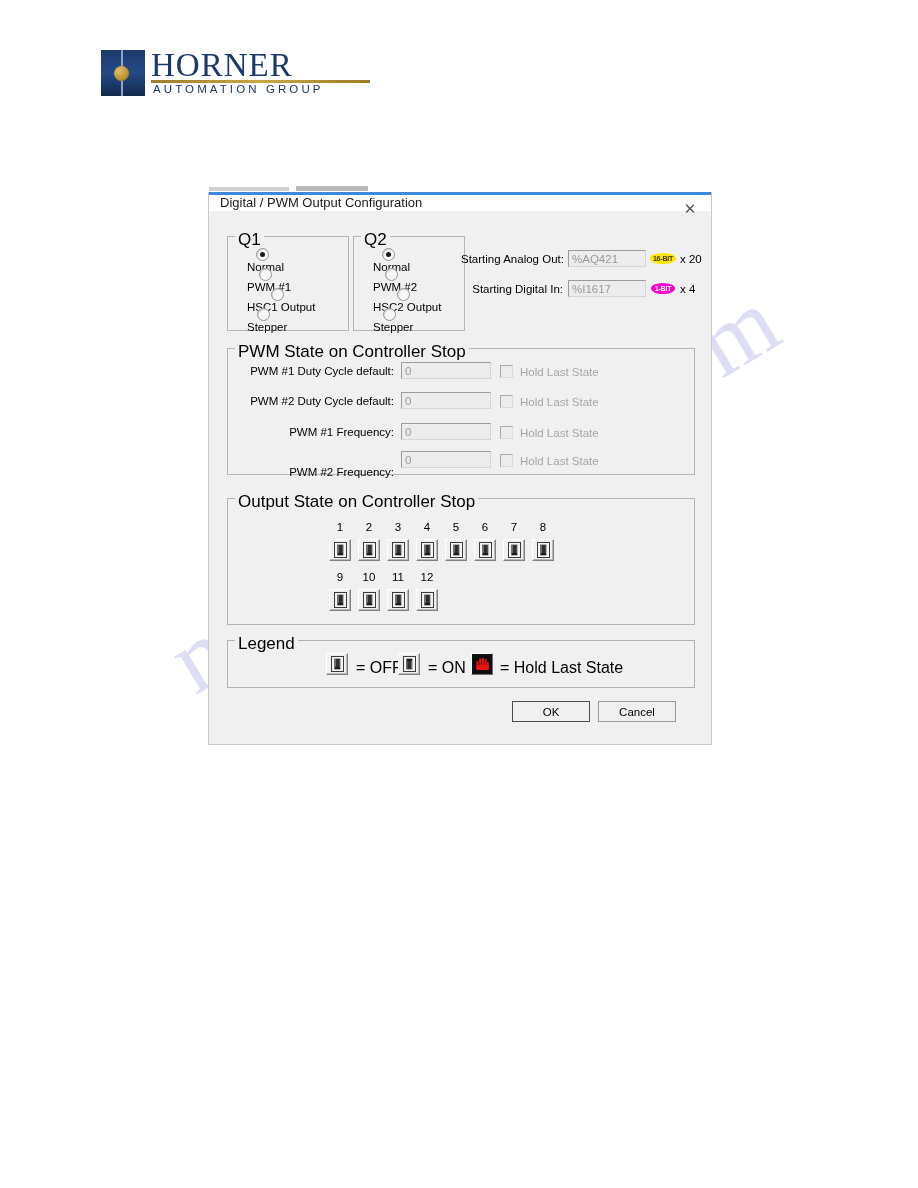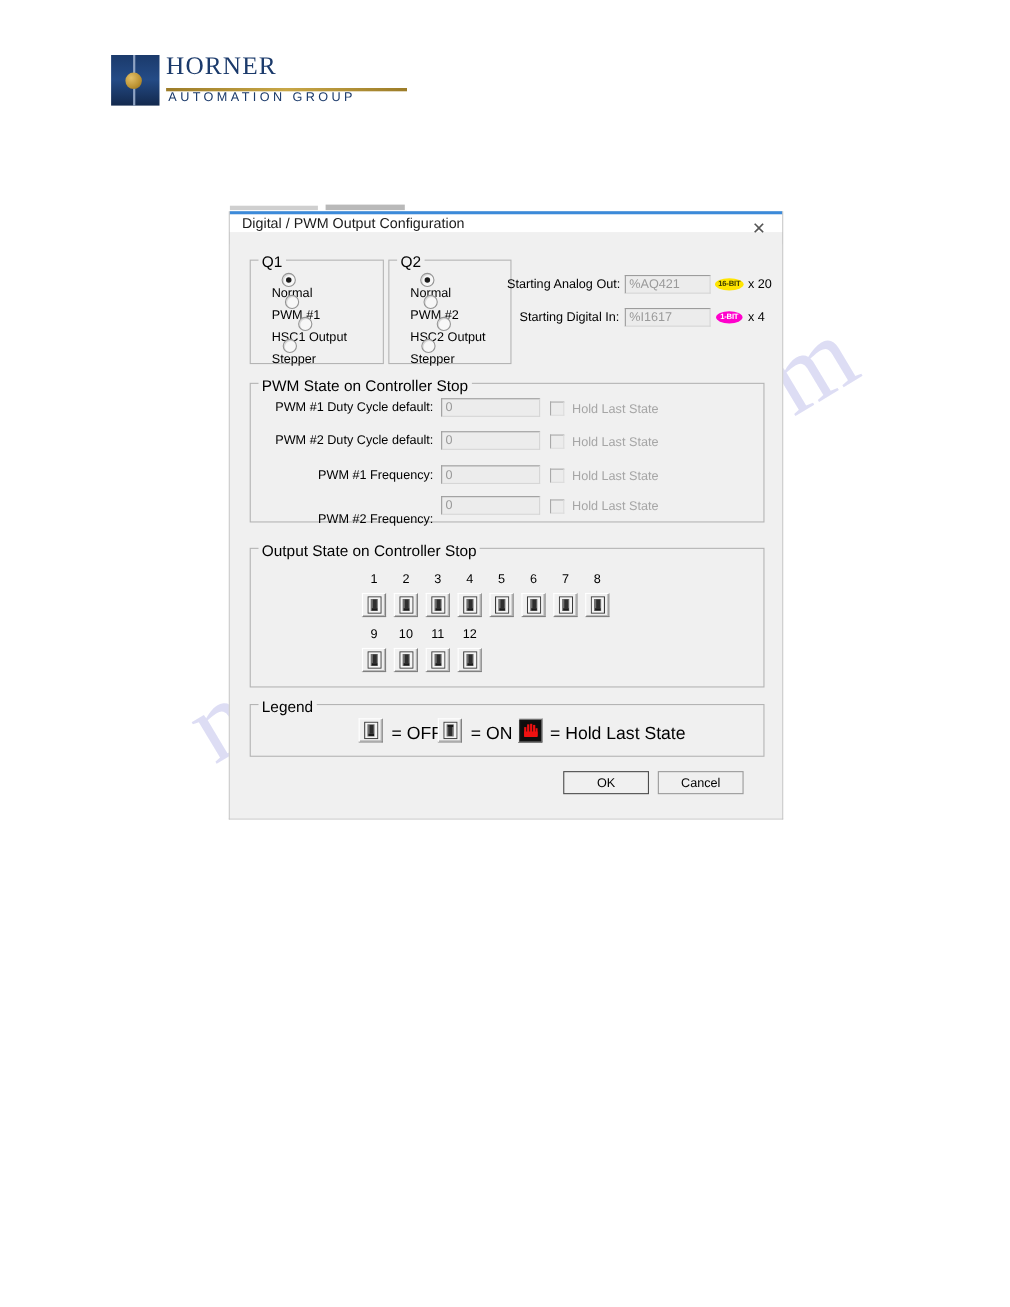--- a/index.html
+++ b/index.html
@@ -29,21 +29,21 @@
   }
 
   
   .logo { position:absolute; left:101px; top:50px; width:270px; height:48px; }
   .logo-mark { position:absolute; left:0; top:0; width:44px; height:46px;
     background: linear-gradient(180deg,#1b3a6b 0%, #244b86 48%, #13294d 100%); }
   .logo-mark .bar-v { position:absolute; left:20px; top:0; width:2px; height:46px; background:#8fa4c4; }
   .logo-mark .dot { position:absolute; left:13px; top:16px; width:15px; height:15px; border-radius:50%;
     background: radial-gradient(circle at 35% 32%, #e3c069 0%, #bb9232 60%, #8c6a1c 100%); }
   .logo-word { position:absolute; left:50px; top:-3px; font-family:"Liberation Serif", serif;
-    font-size:23px; letter-spacing:1px; color:#1b3a6b; font-weight:400; }
+    font-size:33px; letter-spacing:1px; color:#1b3a6b; font-weight:400; }
   .logo-rule { position:absolute; left:50px; top:30px; width:219px; height:3px;
     background: linear-gradient(90deg,#9c7c28,#c8a747,#9c7c28); }
   .logo-sub { position:absolute; left:52px; top:33px; font-size:11.5px; letter-spacing:3.1px;
     color:#1b3a6b; font-family:"Liberation Sans", sans-serif; }
 
   
   .ghost-strip { position:absolute; left:209px; top:187px; width:80px; height:4px;
     background:#cfcfcf; z-index:8; }
   .ghost-strip2 { position:absolute; left:296px; top:186px; width:72px; height:5px;
     background:#b9b9b9; z-index:8; }
@@ -69,21 +69,21 @@
     position:absolute; right:0; top:0; width:42px; height:27px;
     display:flex; align-items:center; justify-content:center;
     color:#555; font-size:15px; line-height:1;
   }
   .dlg-body { position:absolute; left:0; top:30px; width:502px; height:522px; background:#f0f0f0; }
 
   
   .group { position:absolute; border:1px solid #b4b4b4; }
   .group > .legend-lbl {
     position:absolute; top:-7px; left:7px; background:#f0f0f0;
-    padding:0 3px; font-size:14px; color:#000; white-space:nowrap;
+    padding:0 3px; font-size:17px; color:#000; white-space:nowrap;
   }
 
   
   .radio-row { position:absolute; display:flex; align-items:center;flex-direction:column; }
   .radio {
     width:11px; height:11px; border-radius:50%;
     border:1px solid #949494; background:#f7f7f7;
     box-shadow: inset 1px 1px 0 #d9d9d9;
     position:relative; flex:none;
   }

